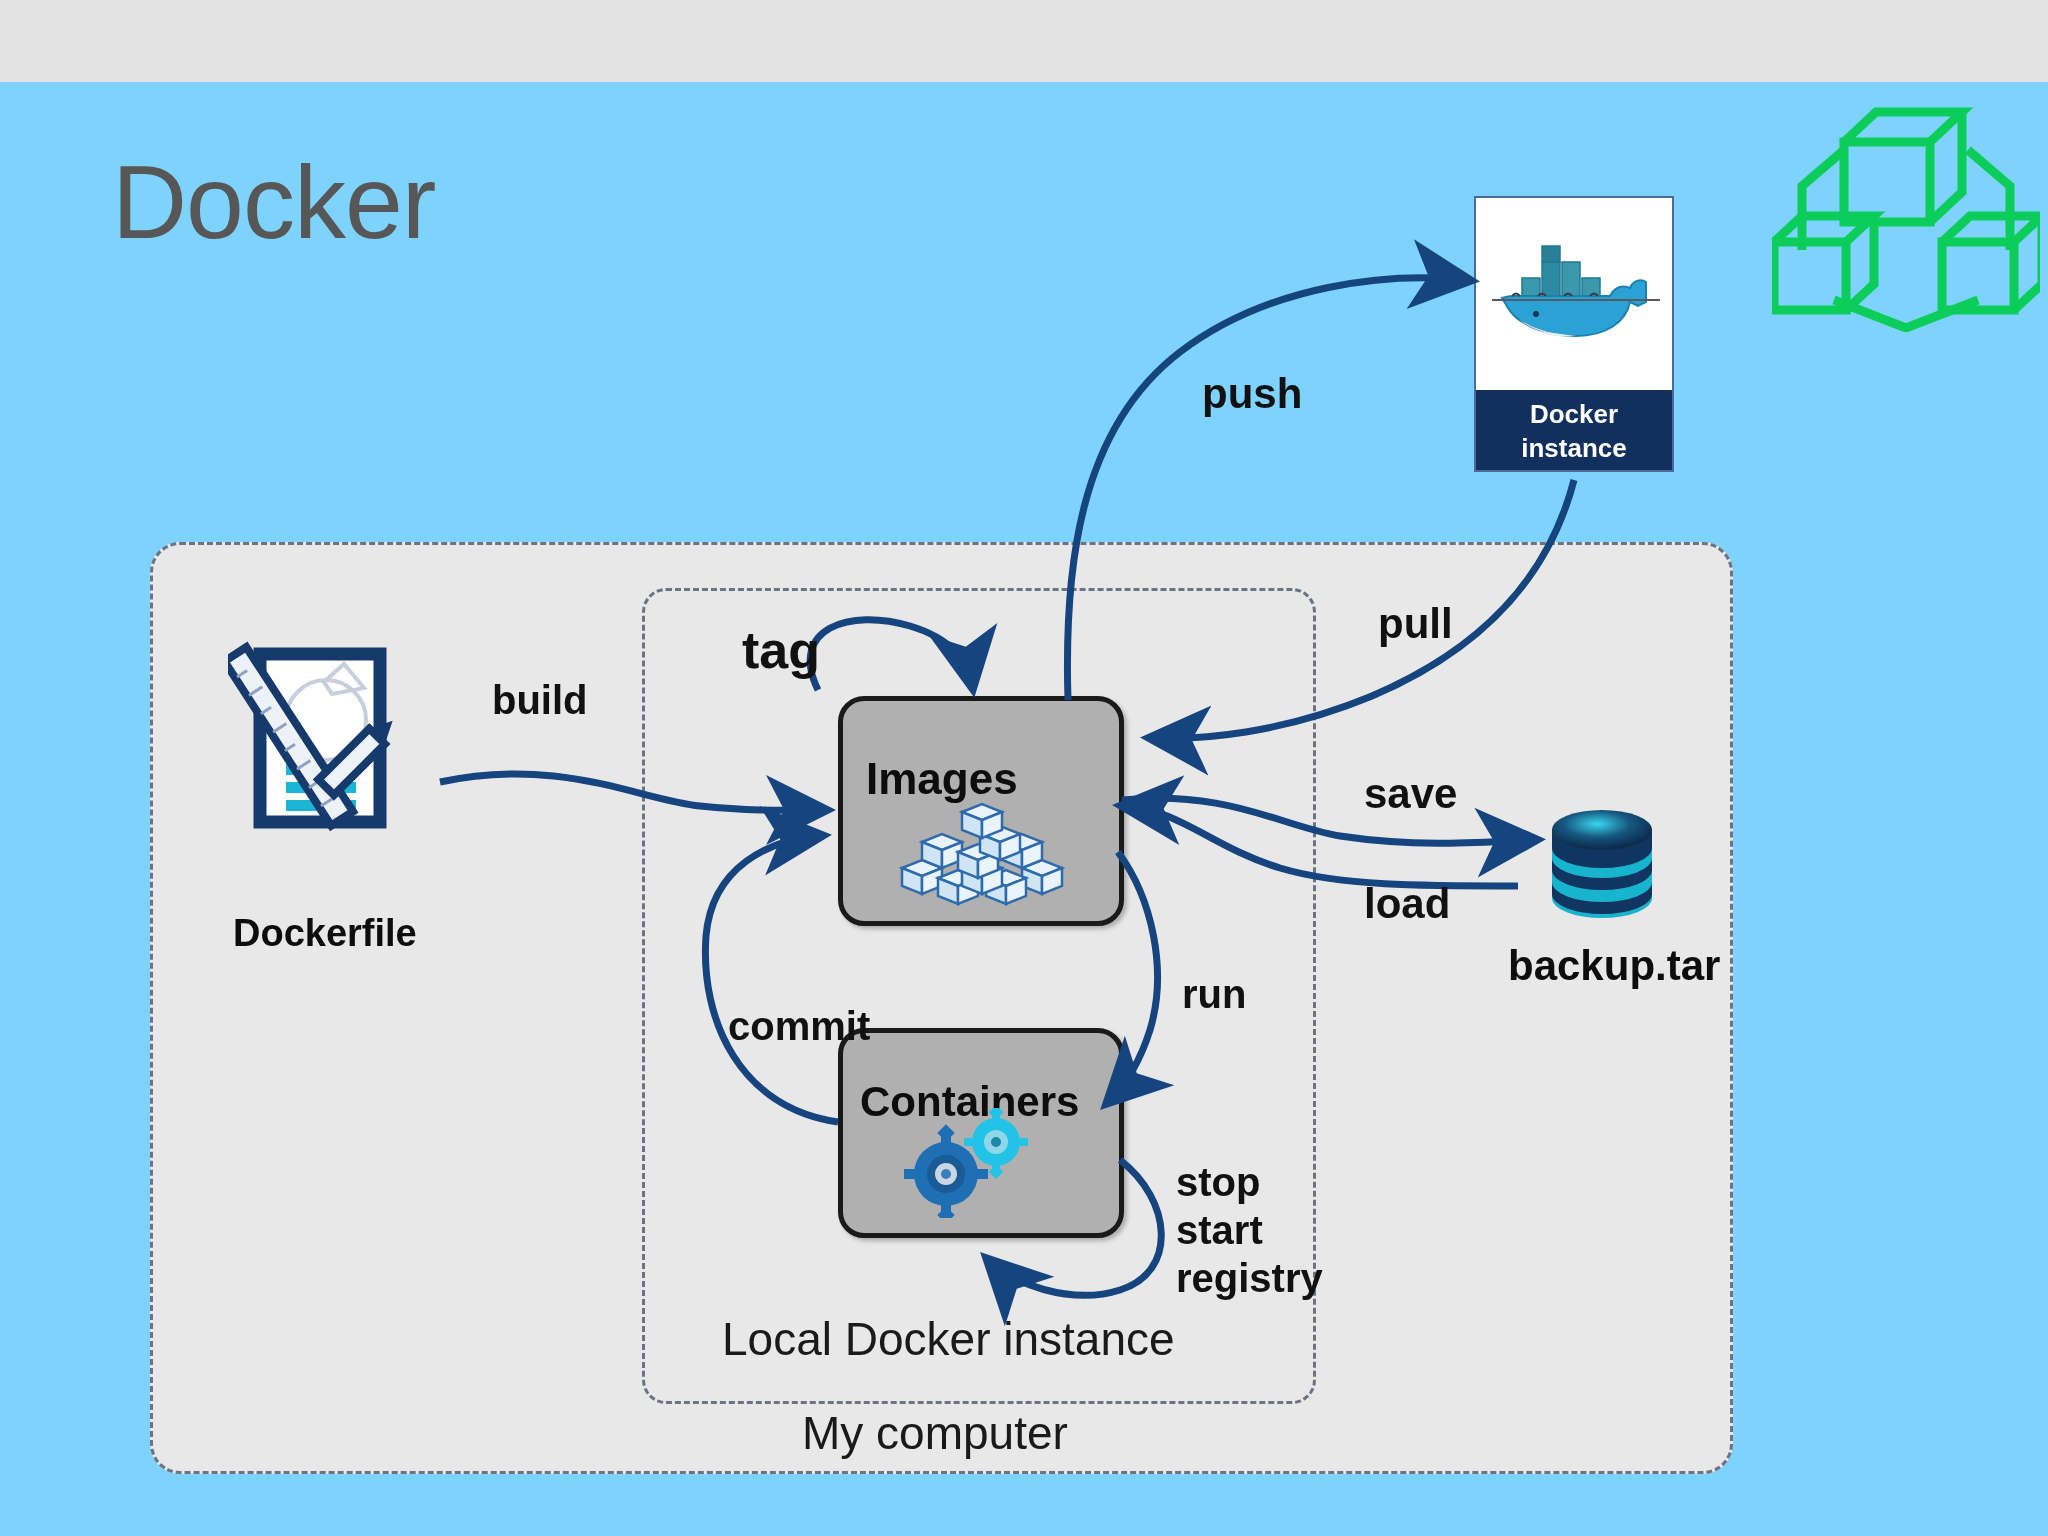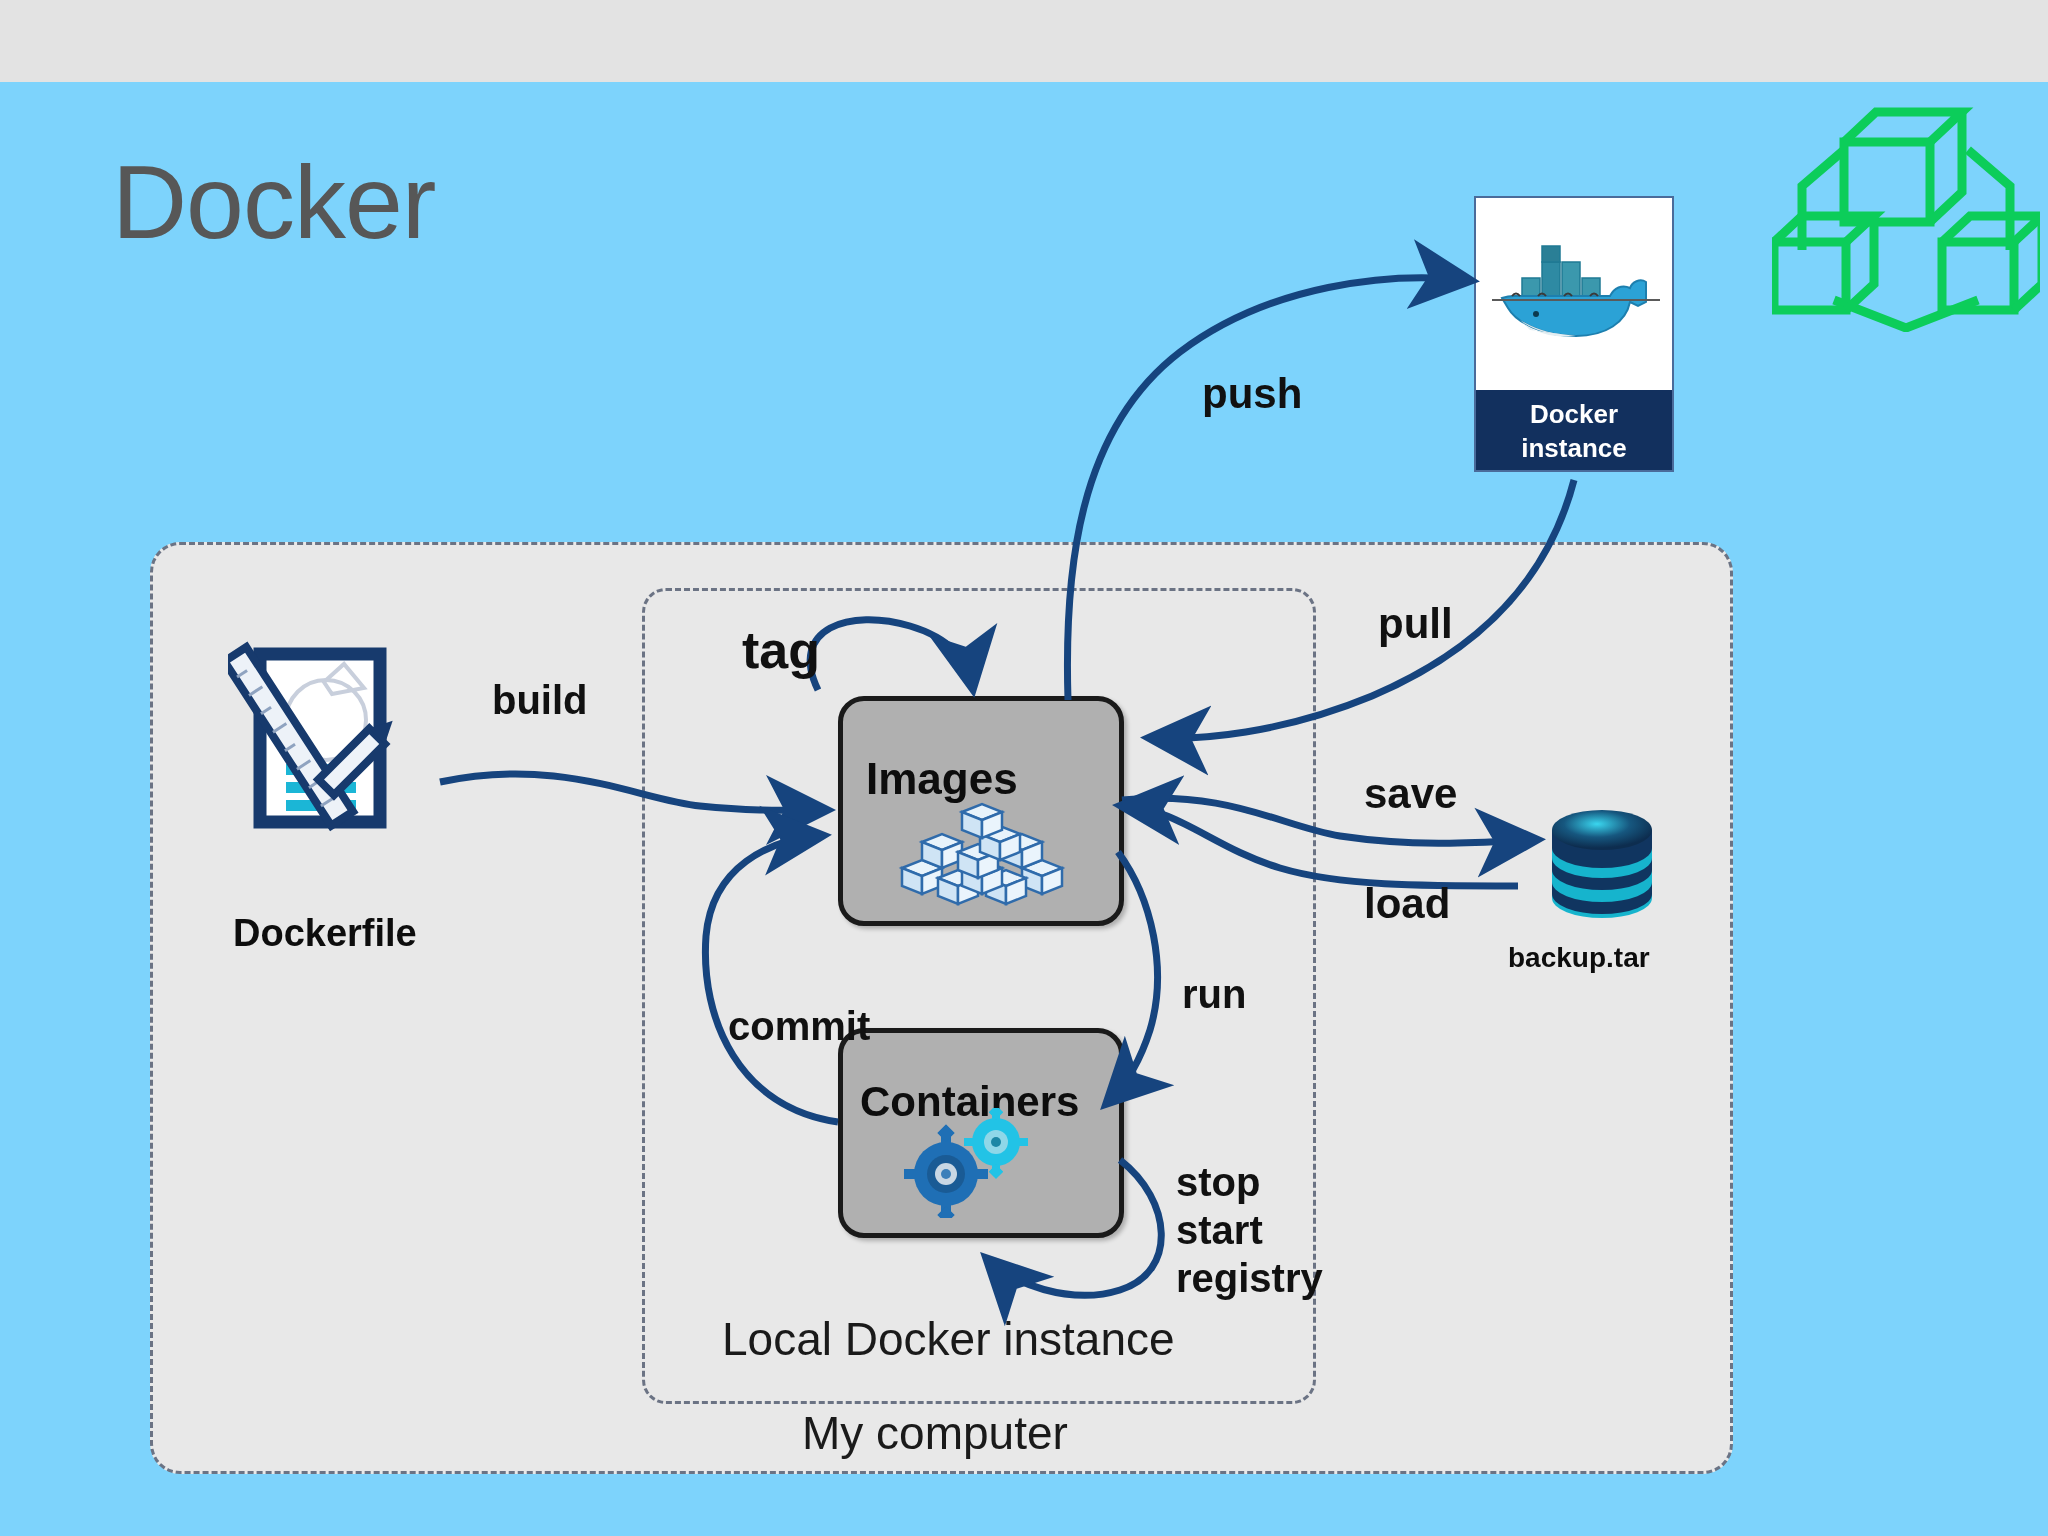--- a/index.html
+++ b/index.html
@@ -296,21 +296,21 @@
         </defs>
         <path d="M8,24 L8,92 A50,20 0 0 0 108,92 L108,24 Z" fill="#16b4cd"></path>
         <g fill="#103560">
           <path d="M8,24 L8,42 A50,20 0 0 0 108,42 L108,24 Z"></path>
           <path d="M8,52 L8,64 A50,20 0 0 0 108,64 L108,52 A50,20 0 0 1 8,52 Z"></path>
           <path d="M8,76 L8,88 A50,20 0 0 0 108,88 L108,76 A50,20 0 0 1 8,76 Z"></path>
         </g>
         <ellipse cx="58" cy="24" rx="50" ry="20" fill="url(#dbtop)"></ellipse>
       </svg>
     </div>
-    <div class="boxlabel" style="left:1508px; top:922px; font-size:28px;">backup.tar</div>
+    <div class="boxlabel" style="left:1508px; top:922px; font-size:42px;">backup.tar</div>
 
     <svg width="2048" height="1536" viewBox="0 0 2048 1536" style="position:absolute; left:0; top:0; pointer-events:none;" xmlns="http://www.w3.org/2000/svg">
       <defs>
         <marker id="arrow" markerWidth="11" markerHeight="11" refX="8" refY="5.5" orient="auto" markerUnits="strokeWidth">
           <path d="M0,0.5 L10,5.5 L0,10.5 L2.6,5.5 Z" fill="#16447e"></path>
         </marker>
       </defs>
       <g fill="none" stroke="#16447e" stroke-width="7" marker-end="url(#arrow)">
 
         <path d="M440,782 C560,756 640,800 700,806 C760,812 790,810 822,810"></path>

